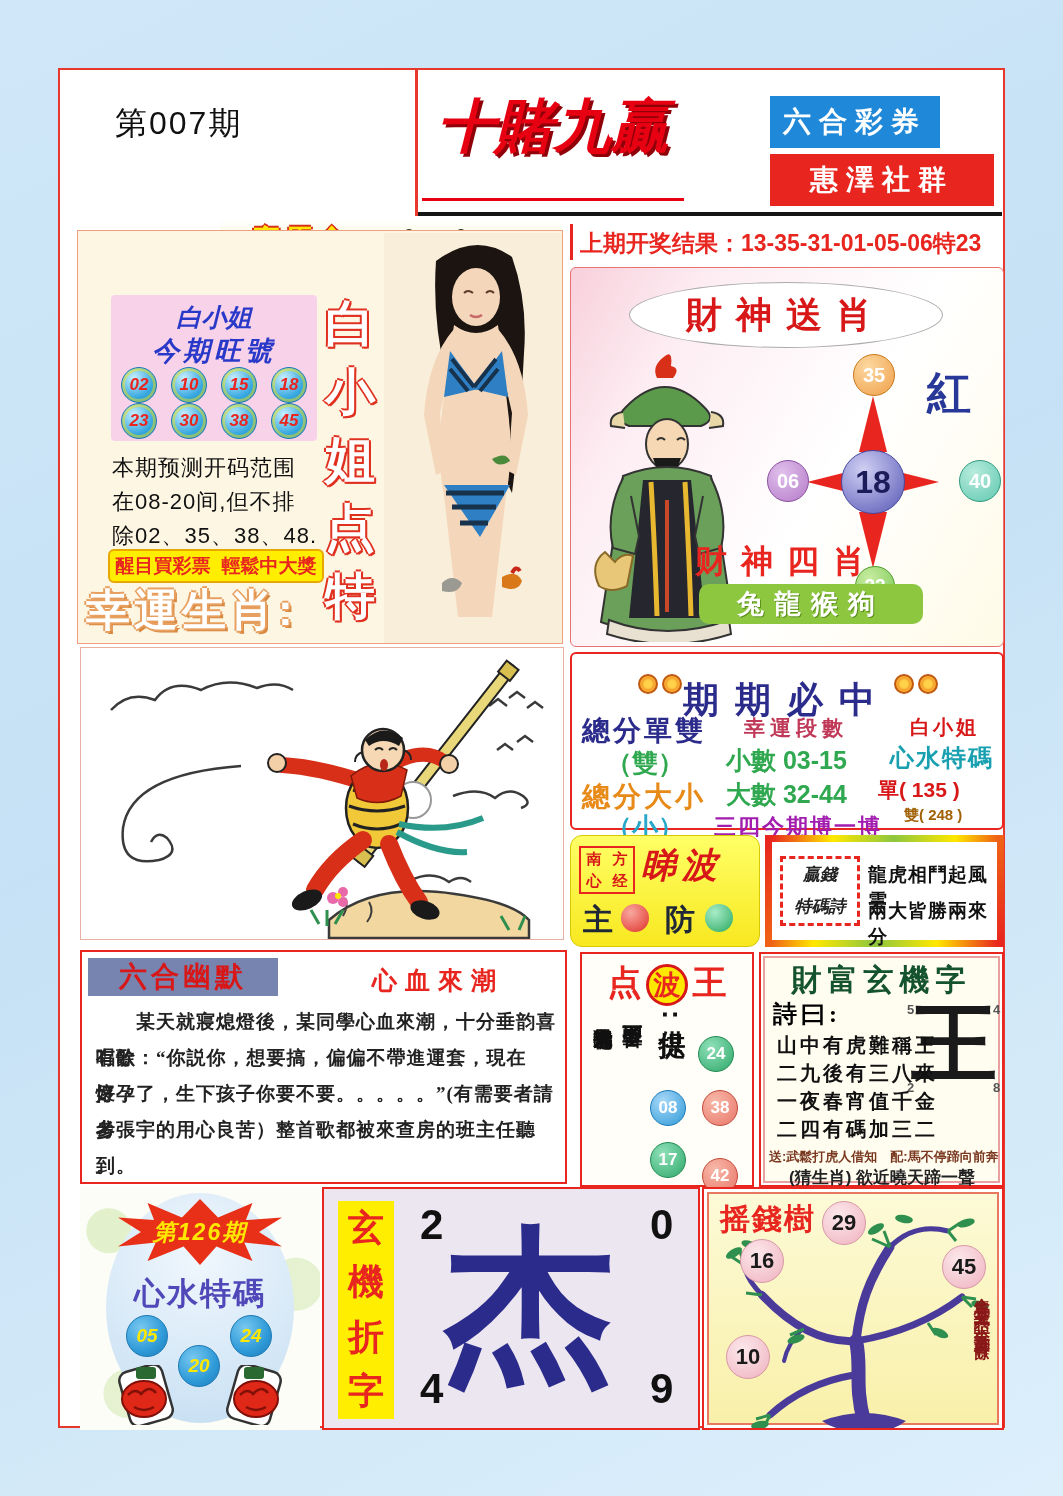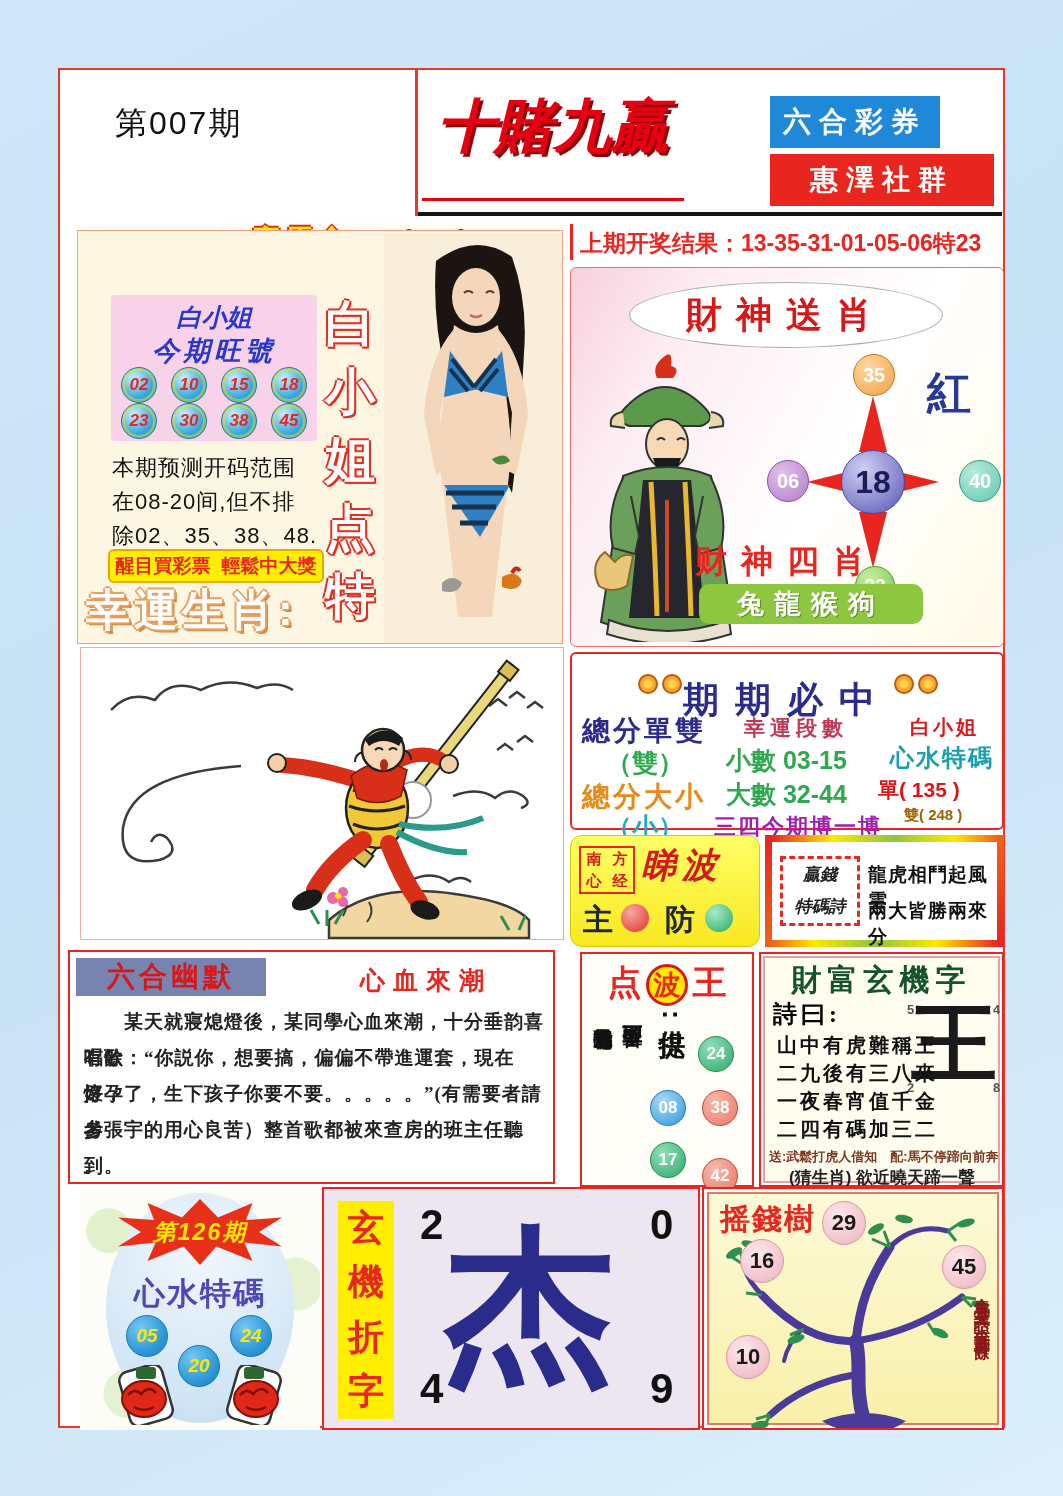--- a/index.html
+++ b/index.html
@@ -46,21 +46,21 @@
           border-radius:6px; display:flex; justify-content:space-around; align-items:center; }
   .slogan span { color:#e8251f; font-weight:900; font-size:19px; }
   .zodiac { left:8px; top:350px; font-size:44px; font-weight:900; color:#fff; letter-spacing:4px;
           text-shadow:-2px 0 #e8a060,2px 0 #e8a060,0 -2px #e8a060,0 2px #e8a060,3px 3px #d88840; }
   .photo { left:306px; top:2px; width:178px; height:410px; background:linear-gradient(#fbf0dc,#f6e6c8); overflow:hidden; }
 
   
   .monkey-box { left:20px; top:577px; width:484px; height:293px; background:#fff; border:1px solid #e8b0a0; }
 
   
-  .humor { left:8px; top:880px; width:487px; height:234px; background:#fff; border:2px solid #e8251f; }
+  .humor { left:20px; top:880px; width:487px; height:234px; background:#fff; border:2px solid #e8251f; }
   .humor-title { left:6px; top:6px; width:190px; height:38px; background:#7784b0; color:#d81818; font-weight:900;
           font-size:28px; text-align:center; letter-spacing:4px; line-height:38px; }
   .humor-sub { left:290px; top:12px; font-size:25px; color:#e8251f; font-weight:bold; letter-spacing:8px; }
   .humor-line { left:14px; width:462px; font-size:19px; line-height:36px; color:#222; font-weight:bold; letter-spacing:1px; }
 
   
   .caishen { left:510px; top:197px; width:434px; height:380px; border:1px solid #e87070; border-radius:6px;
           background:linear-gradient(120deg,#f8d0dc 0%,#fdedf2 22%,#ffffff 58%,#fffbe8 100%); }
   .cai-oval { left:58px; top:14px; width:314px; height:66px; border:1px solid #aaa; border-radius:50%;
           background:#fff; text-align:center; line-height:64px; font-size:36px; font-weight:bold; color:#d81818; letter-spacing:14px; }

